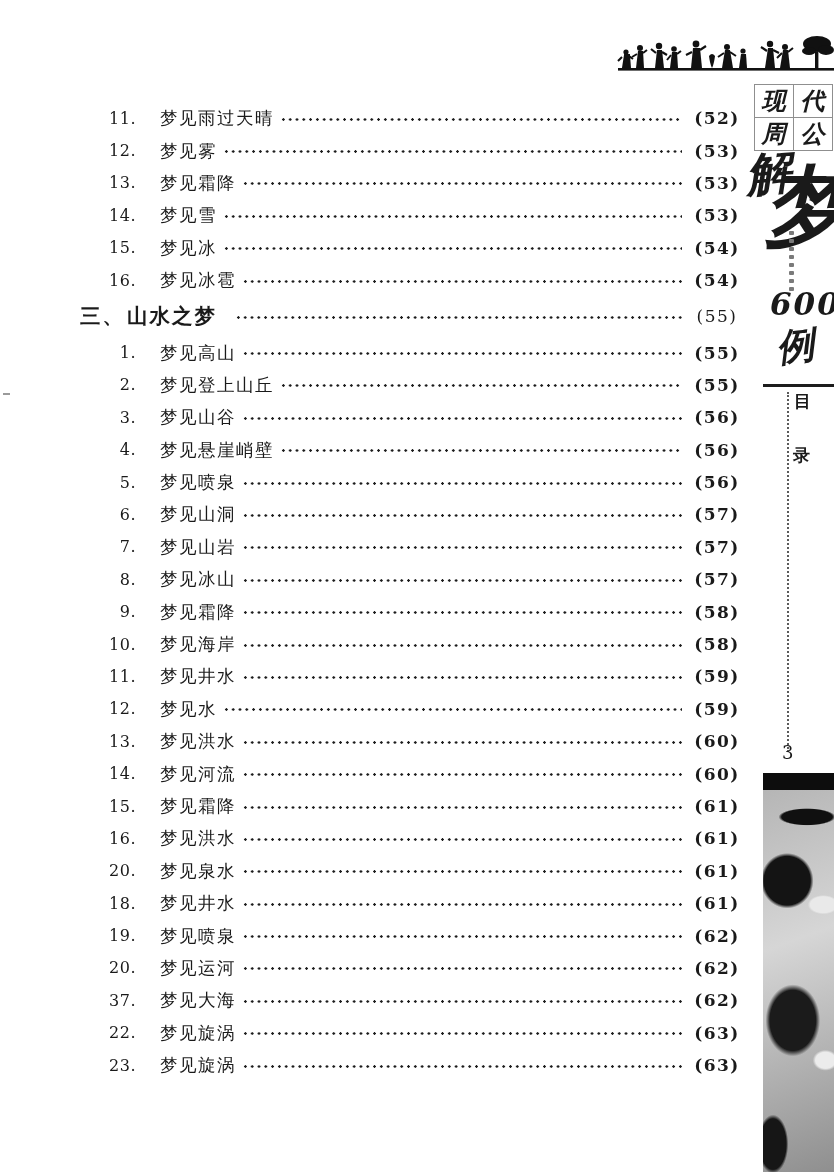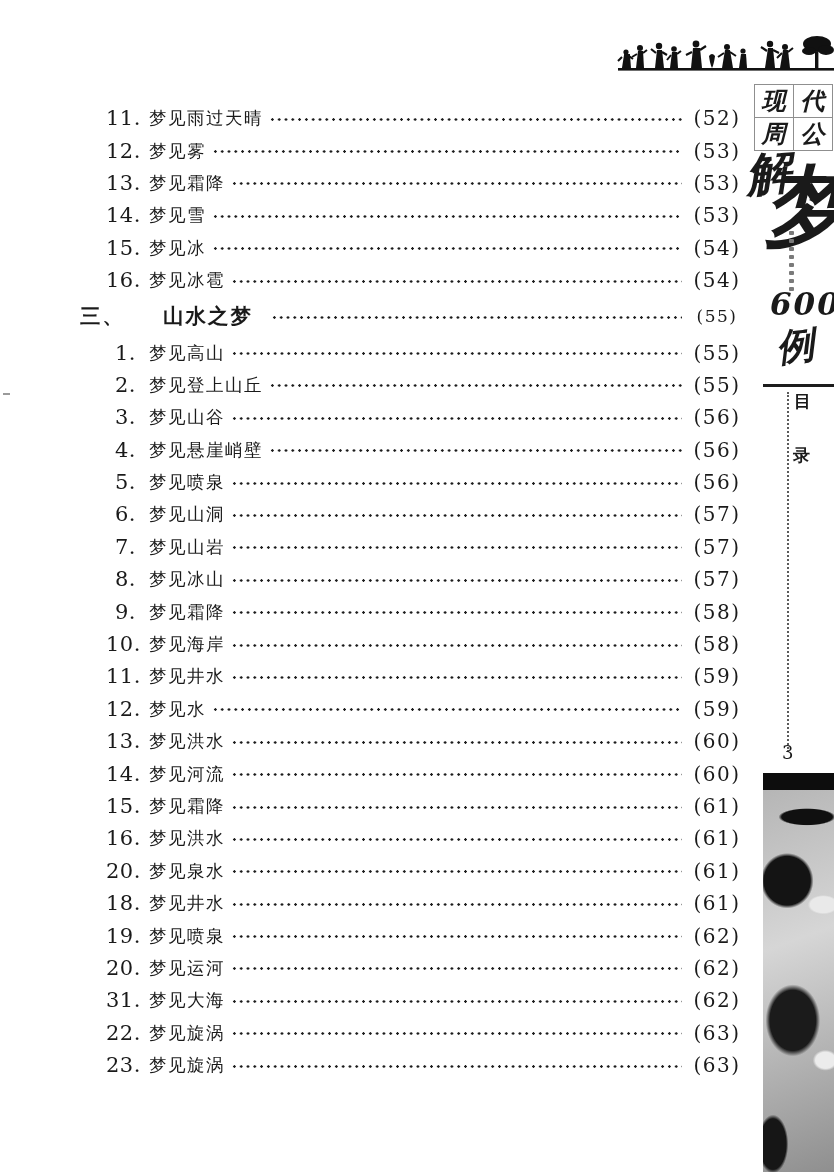--- a/index.html
+++ b/index.html
@@ -7,33 +7,33 @@
     width:834px;height:1172px;position:relative;overflow:hidden;
     background:#ffffff;color:#1a1a1a;
     font-family:"DejaVu Serif","Liberation Serif",serif;
   }
   
   .frieze{position:absolute;left:612px;top:26px;width:222px;height:52px;}
   
   .toc{position:absolute;left:80px;top:102px;width:664px;}
   .toc-row{display:flex;align-items:center;height:32.4px;padding-left:26px;
     font-size:17.5px;}
-  .toc-row .num{flex:none;width:30px;text-align:right;margin-right:13px;
-    font-size:21px;letter-spacing:0.5px;}
+  .toc-row .num{flex:none;width:30px;text-align:right;margin-right:24px;
+    font-size:16px;letter-spacing:0.5px;}
   .toc-row .title{flex:none;letter-spacing:1.5px;}
   .toc-row .dots{flex:1;height:7px;margin:2px 8px 0 6px;
     background-image:radial-gradient(circle,#1c1c1c 1.15px,rgba(0,0,0,0) 1.45px);
     background-size:6.8px 7px;background-repeat:repeat-x;background-position:left center;}
-  .toc-row .pagenum{flex:none;width:54px;text-align:center;font-size:20px;
-    letter-spacing:1.5px;}
+  .toc-row .pagenum{flex:none;width:54px;text-align:center;font-size:17px;
+    letter-spacing:1.5px;font-weight:bold;}
   .toc-row.section{padding-left:0;height:40px;
     font-family:"DejaVu Sans","Liberation Sans",sans-serif;font-weight:bold;
     font-size:20.5px;}
   .toc-row.section .num{width:auto;font-size:20.5px;margin-right:2px;letter-spacing:2px;}
-  .toc-row.section .title{letter-spacing:2px;margin-left:36px;}
+  .toc-row.section .title{letter-spacing:2px;}
   .toc-row.section .dots{margin-left:18px;}
   .toc-row.section .pagenum{font-weight:normal;font-size:17px;
     font-family:"DejaVu Serif","Liberation Serif",serif;}
   
   .sidebar{position:absolute;left:745px;top:0;width:89px;height:1172px;}
   .title-grid{position:absolute;left:9px;top:84px;width:82px;
     display:grid;grid-template-columns:39px 39px;}
   .title-grid .cell{height:32px;border:1px solid #8f8f8f;margin:-0.5px;
     display:flex;align-items:center;justify-content:center;
     font-size:24px;font-weight:bold;font-style:italic;line-height:1;}
@@ -274,21 +274,21 @@
     <span class="dots"></span>
     <span class="pagenum">(62)</span>
   </div>
     <div class="toc-row">
     <span class="num">20.</span>
     <span class="title">梦见运河</span>
     <span class="dots"></span>
     <span class="pagenum">(62)</span>
   </div>
     <div class="toc-row">
-    <span class="num">31.</span>
+    <span class="num">37.</span>
     <span class="title">梦见大海</span>
     <span class="dots"></span>
     <span class="pagenum">(62)</span>
   </div>
     <div class="toc-row">
     <span class="num">22.</span>
     <span class="title">梦见旋涡</span>
     <span class="dots"></span>
     <span class="pagenum">(63)</span>
   </div>

